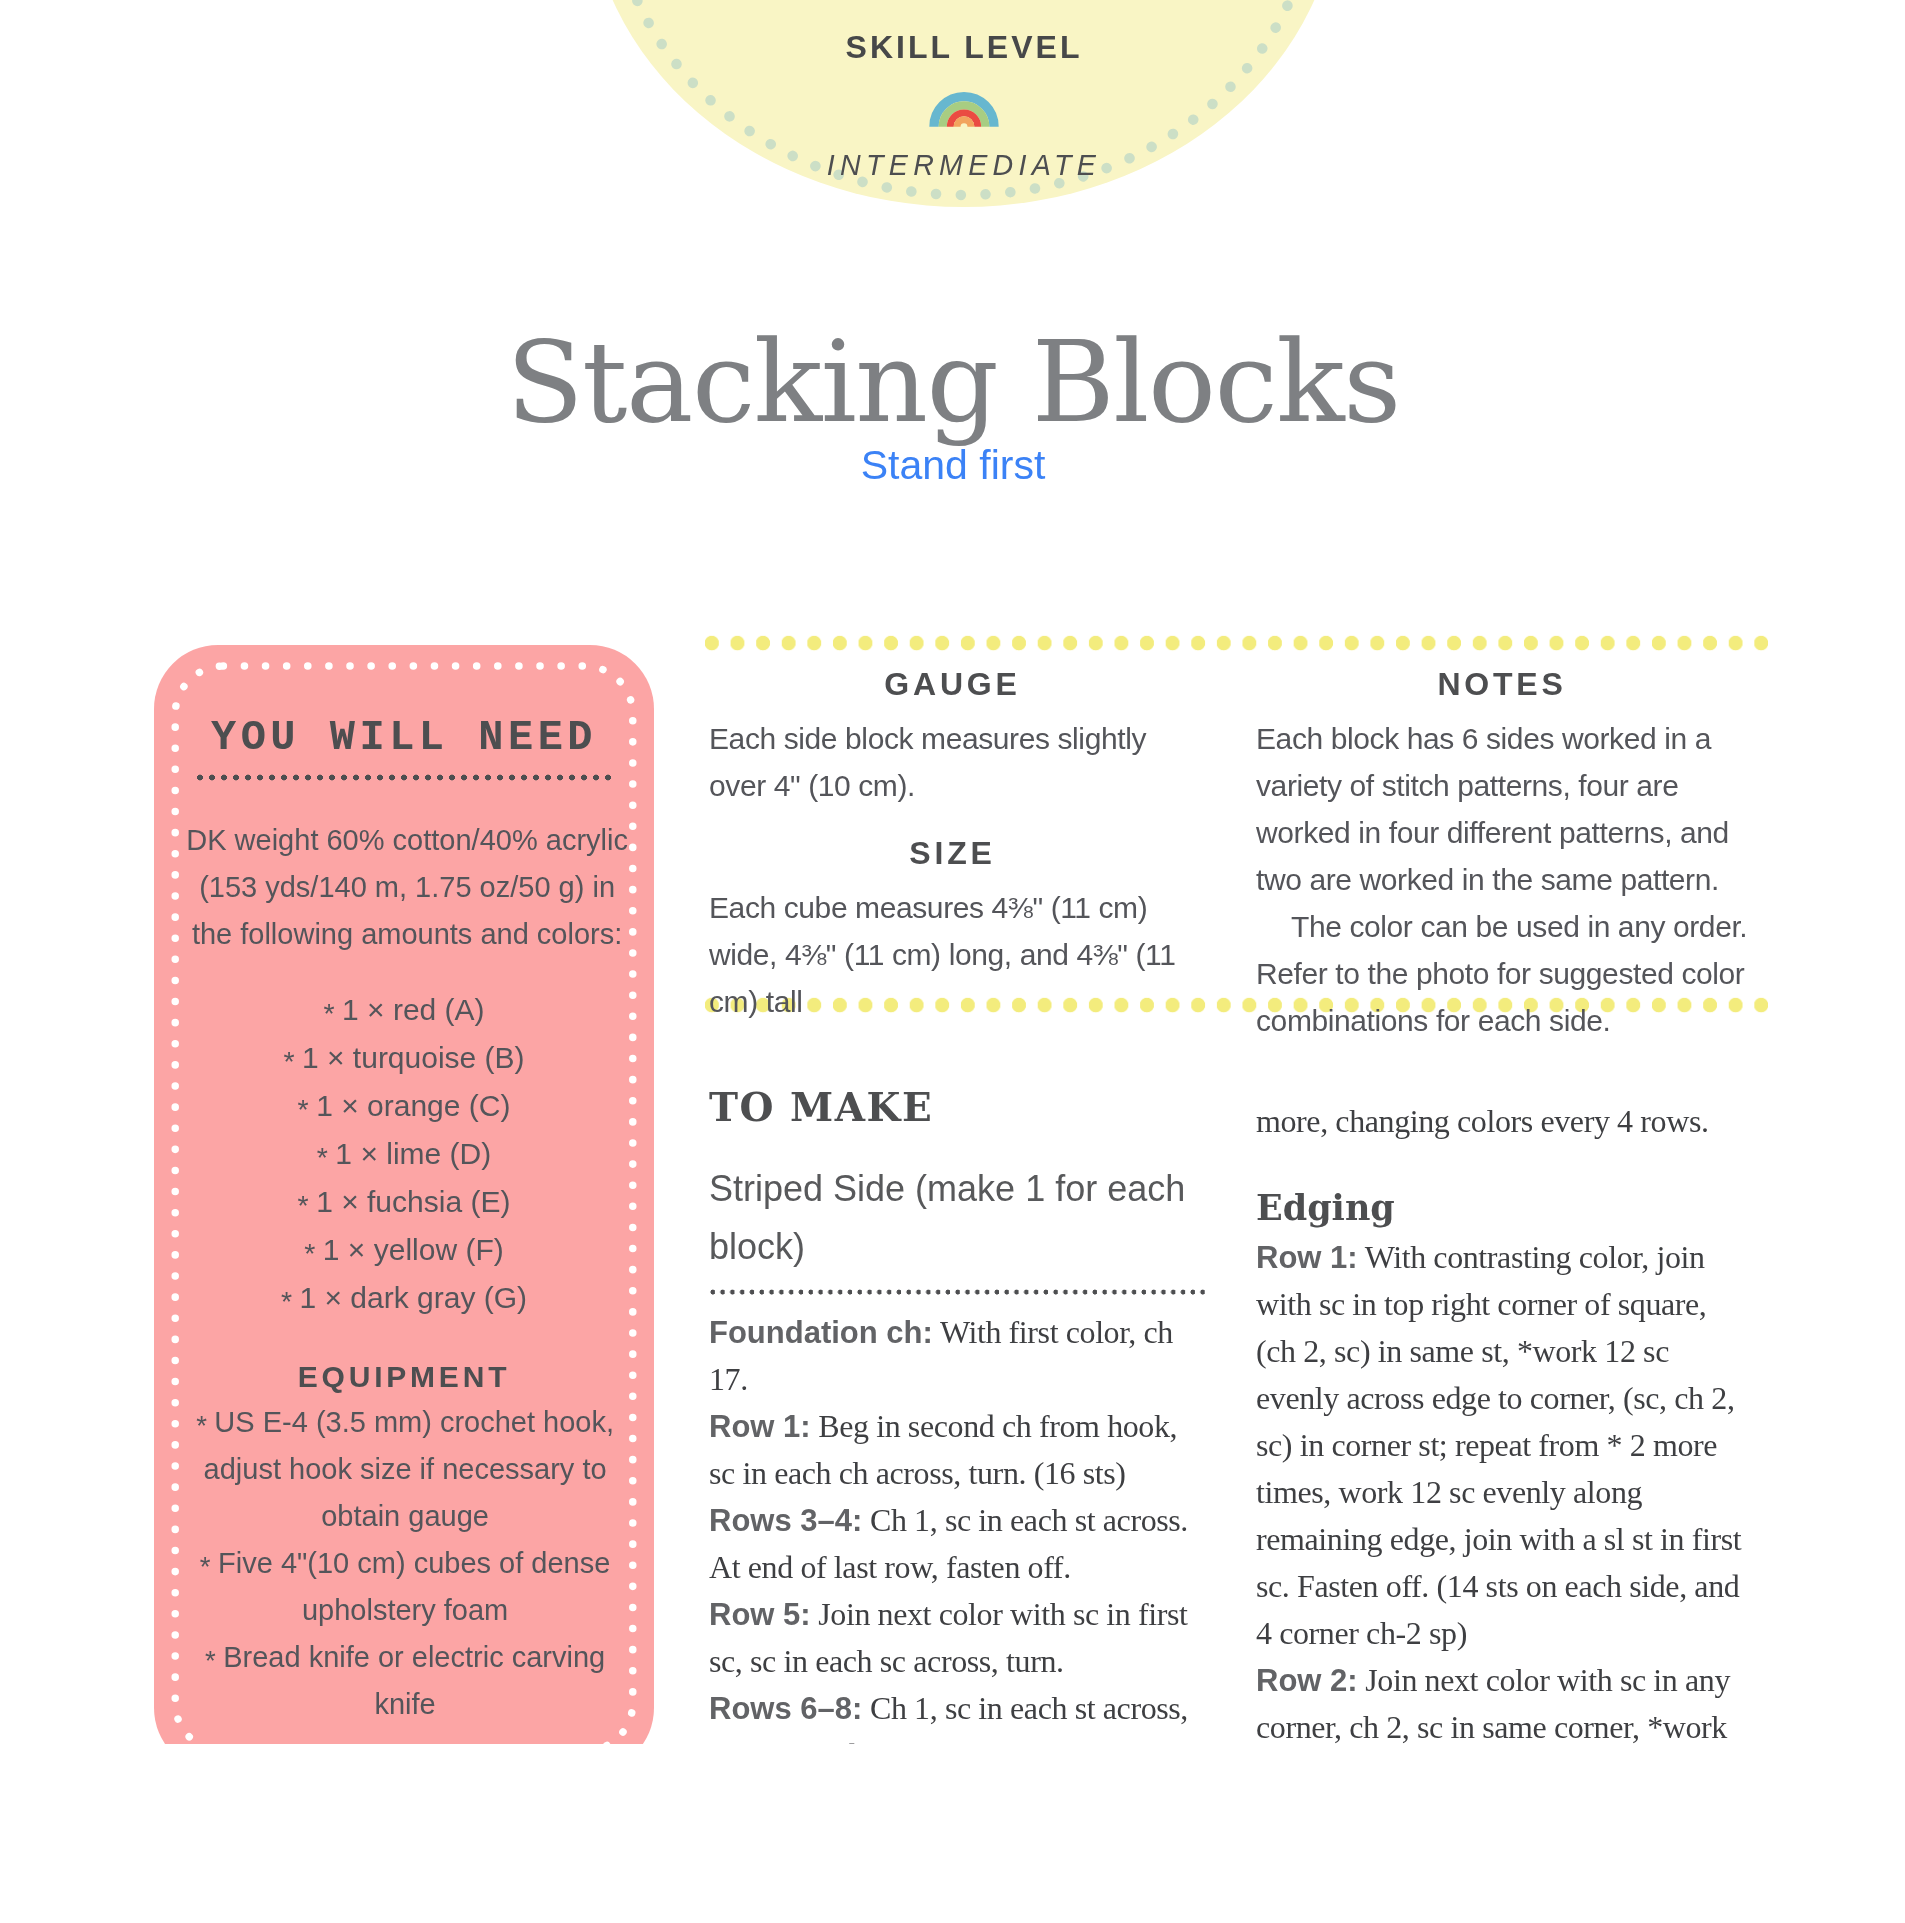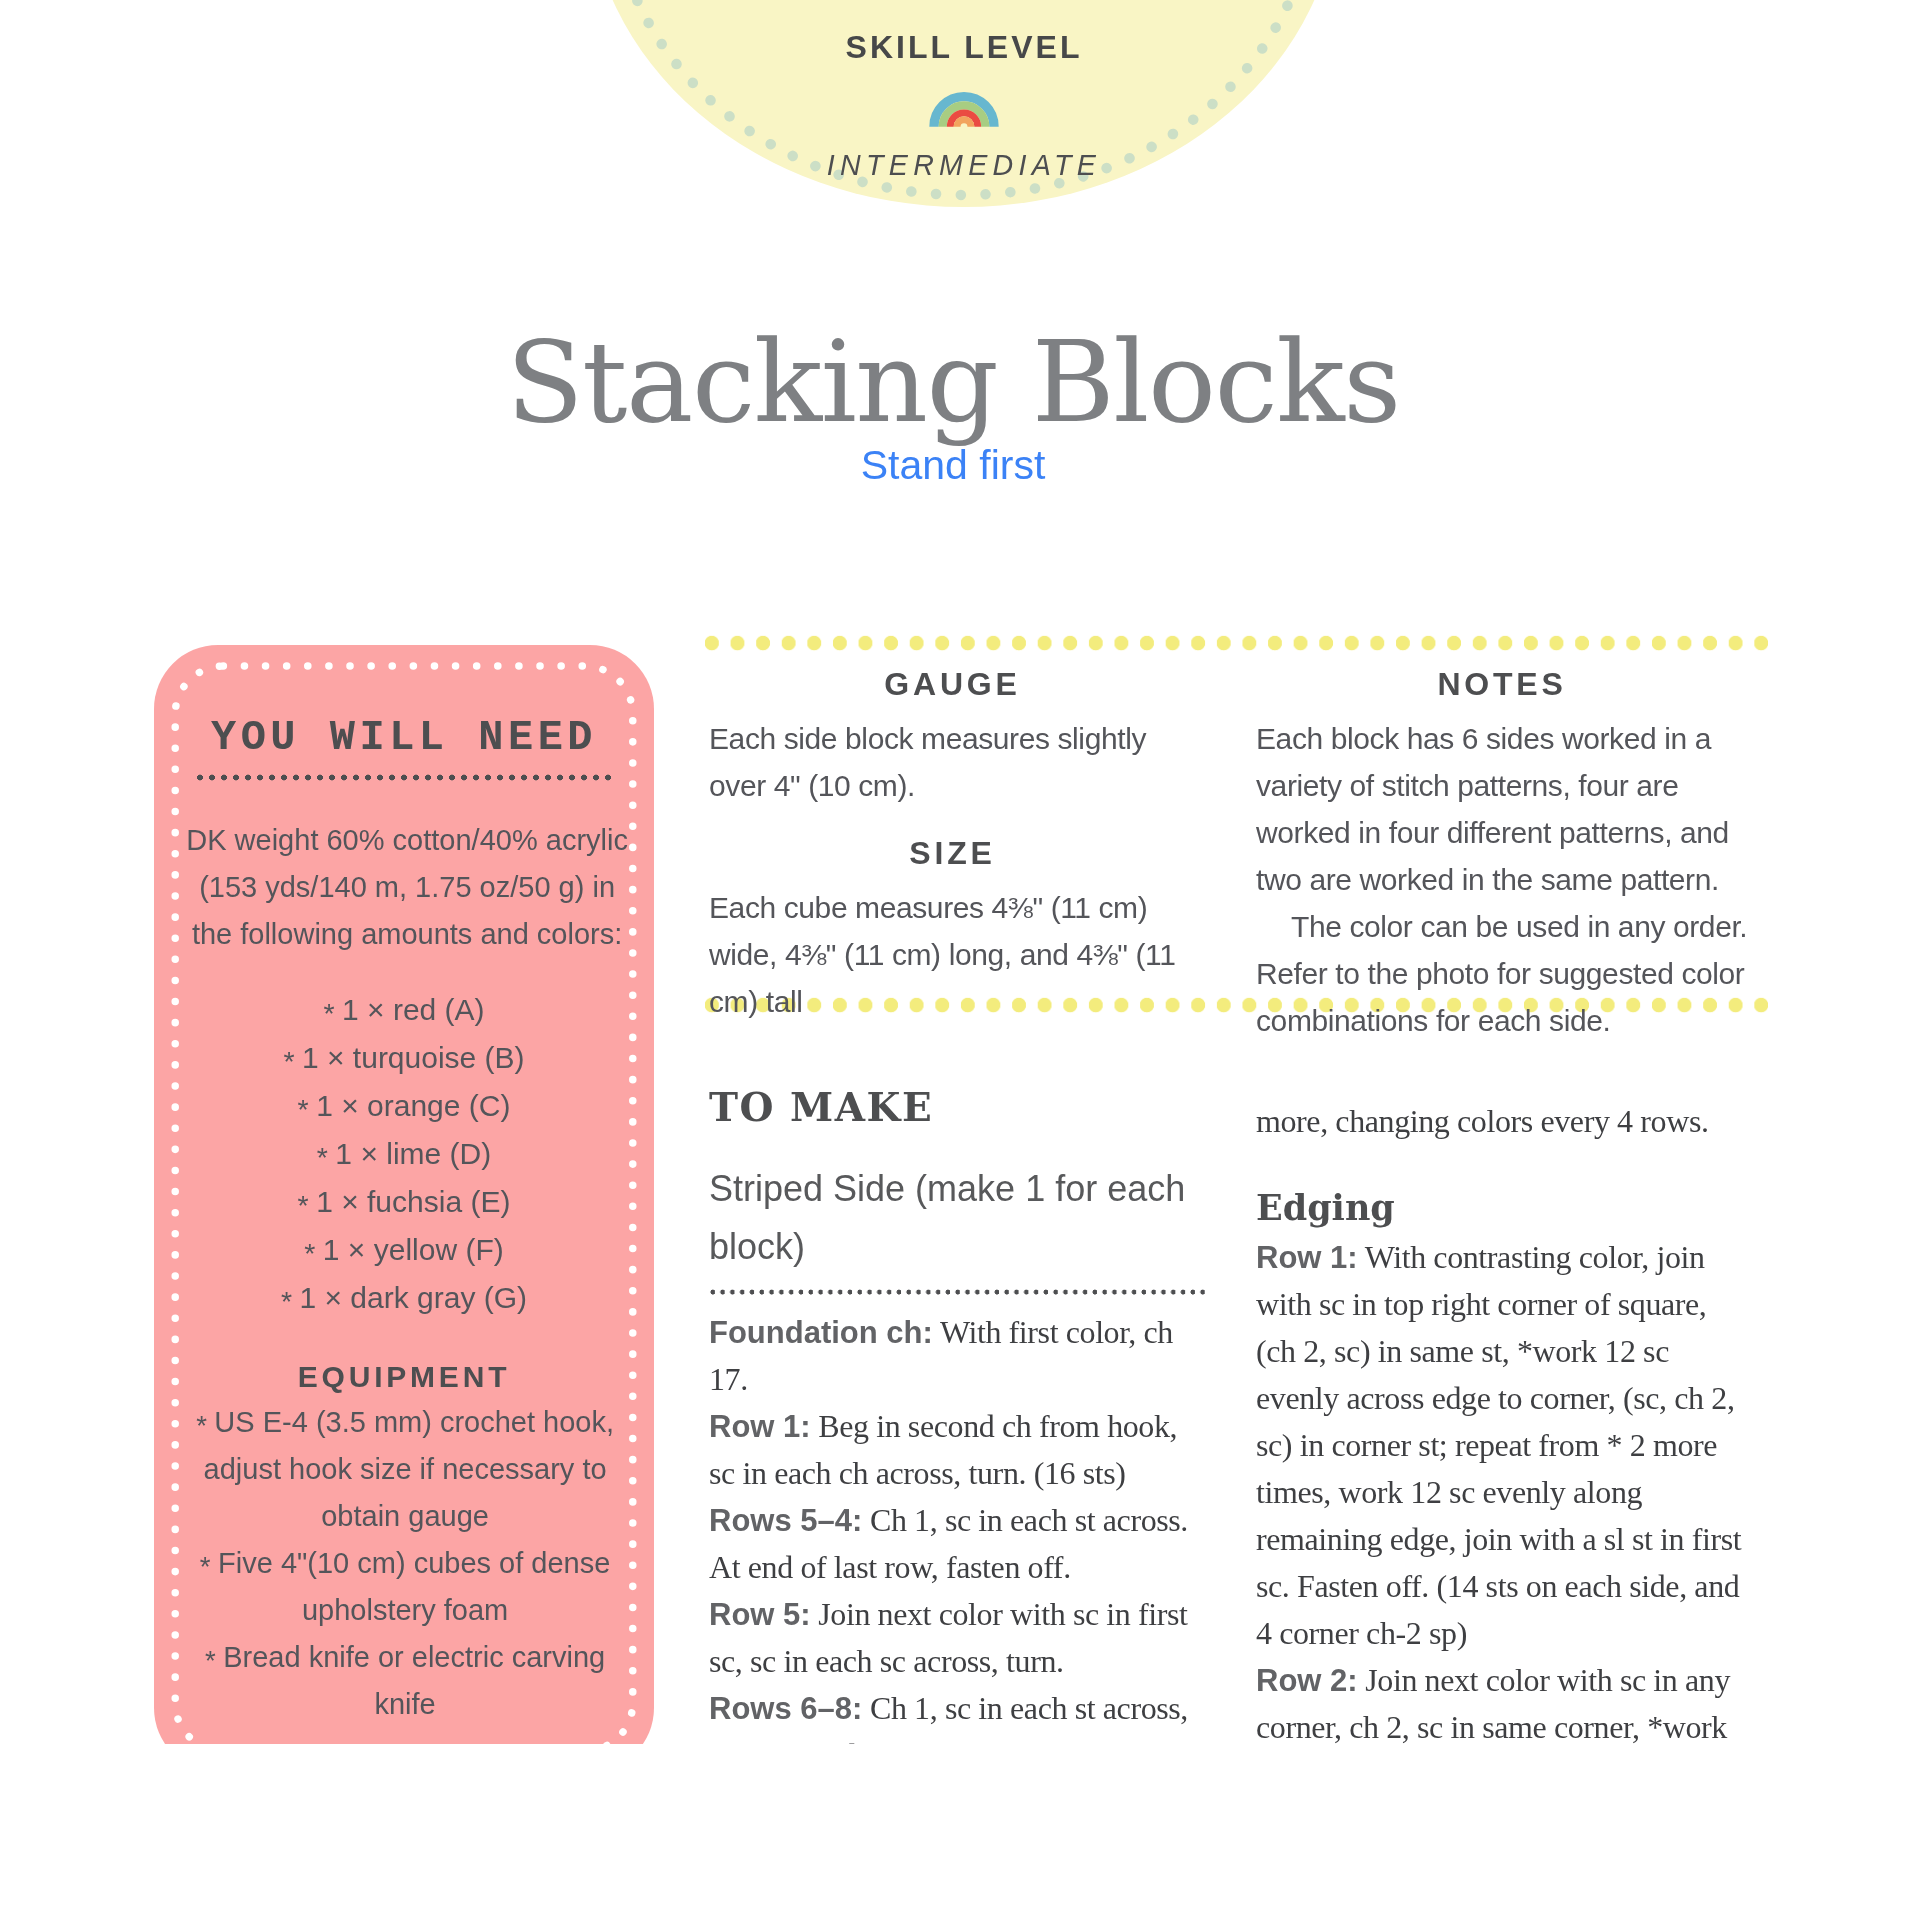--- a/index.html
+++ b/index.html
@@ -141,21 +141,21 @@
     <p class="band-text" style="margin-bottom:0;">Each block has 6 sides worked in a variety of stitch patterns, four are worked in four different patterns, and two are worked in the same pattern.</p>
     <p class="band-text notes-p2">The color can be used in any order. Refer to the photo for suggested color combinations for each side.</p>
   </div>
 
   <div class="make-col make-left">
     <h2 class="tomake-title">TO MAKE</h2>
     <h3 class="striped-head">Striped Side (make 1 for each block)</h3>
     <div class="fine-dotted"></div>
     <p class="step"><span class="lbl">Foundation ch:</span> <span>With first color, ch 17.</span></p>
     <p class="step"><span class="lbl">Row 1:</span> <span>Beg in second ch from hook, sc in each ch across, turn. (16 sts)</span></p>
-    <p class="step"><span class="lbl">Rows 5–4:</span> <span>Ch 1, sc in each st across. At end of last row, fasten off.</span></p>
+    <p class="step"><span class="lbl">Rows 3–4:</span> <span>Ch 1, sc in each st across. At end of last row, fasten off.</span></p>
     <p class="step"><span class="lbl">Row 5:</span> <span>Join next color with sc in first sc, sc in each sc across, turn.</span></p>
     <p class="step"><span class="lbl">Rows 6–8:</span> <span>Ch 1, sc in each st across, turn. At end of last row, fasten off.</span></p>
     <p class="step"><span class="lbl">Rows 9–16:</span> <span>Repeat rows 5–8 once</span></p>
   </div>
 
   <div class="make-col make-right">
     <p class="step continuation">more, changing colors every 4 rows.</p>
     <h3 class="edging-head">Edging</h3>
     <p class="step"><span class="lbl">Row 1:</span> <span>With contrasting color, join with sc in top right corner of square, (ch 2, sc) in same st, *work 12 sc evenly across edge to corner, (sc, ch 2, sc) in corner st; repeat from * 2 more times, work 12 sc evenly along remaining edge, join with a sl st in first sc. Fasten off. (14 sts on each side, and 4 corner ch-2 sp)</span></p>
     <p class="step"><span class="lbl">Row 2:</span> <span>Join next color with sc in any corner, ch 2, sc in same corner, *work 14 sc to next corner, (sc, ch 2, sc) in</span></p>

